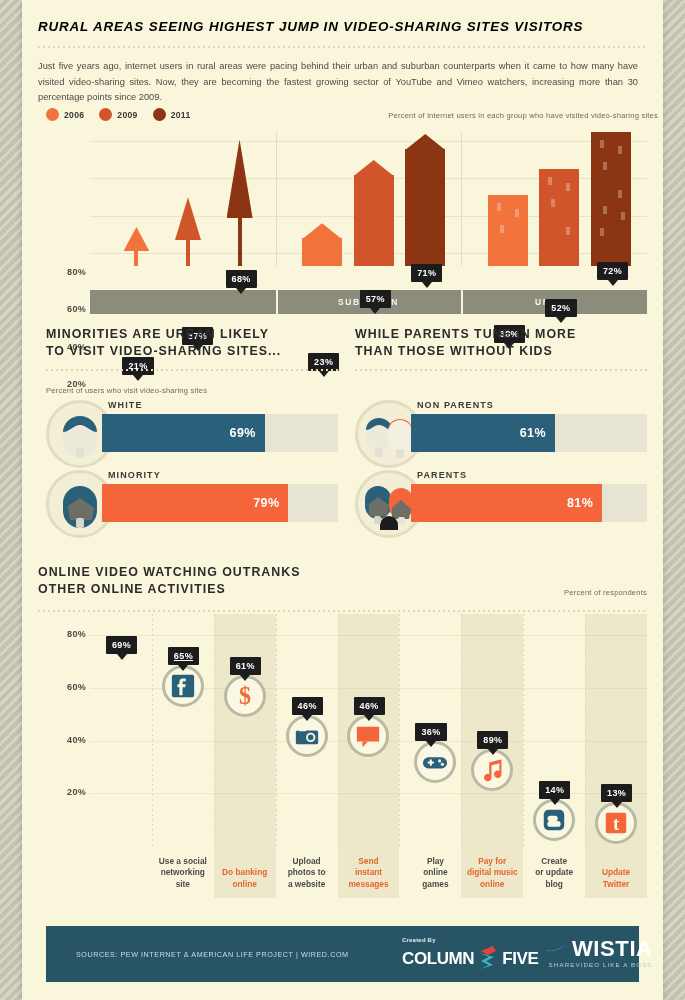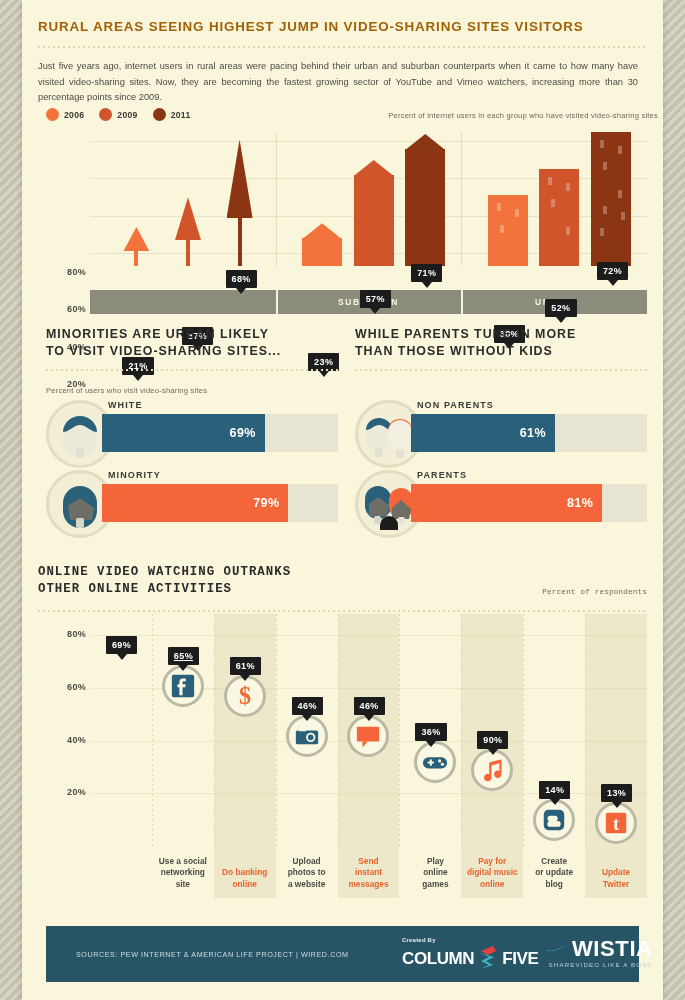--- a/index.html
+++ b/index.html
@@ -19,22 +19,22 @@
     position: absolute;
     left: 22px; top: 0px;
     width: 641px; height: 1000px;
     background: #faf6dc;
     box-shadow: 0 0 6px rgba(0,0,0,0.18);
   }
   .inner { position: absolute; left: 16px; top: 0; width: 609px; }
 
   
   .h1 {
-    font-size: 13.4px; font-weight: bold; color: #a16207;
-    letter-spacing: 0.85px; line-height: 18px;
+    font-size: 13.4px; font-weight: bold; color: #000000;
+    letter-spacing: 0.85px; line-height: 18px; font-style: italic;
   }
   .h2 {
     font-size: 12.4px; font-weight: bold; color: #2b2b2b;
     letter-spacing: 1.0px; line-height: 17px;
   }
   .dotline {
     height: 2px;
     background-image: repeating-linear-gradient(90deg,
       #ddd7b4 0px, #ddd7b4 2px, transparent 2px, transparent 5px);
   }
@@ -332,21 +332,21 @@
           <div class="mrow-label" style="left: 371px; top: 144px;">PARENTS</div>
           <div class="track" style="left: 365px; top: 158px; width: 236px;">
             <div class="fill" style="width: 191.16px; background: rgb(244, 102, 58);">
               <span>81%</span>
             </div>
           </div>
         </div>
     </div>
   </div>
 
-  <div class="inner" style="top:564px;font-family:Liberation Mono, monospace;">
+  <div class="inner" style="top:564px;">
     <div class="h2">ONLINE VIDEO WATCHING OUTRANKS</div>
     <div class="h2">OTHER ONLINE ACTIVITIES</div>
     <div class="capnote" style="position:absolute;right:0;top:24px;">Percent of respondents</div>
     <div class="dotline" style="margin-top:12px;"></div>
   </div>
 
   <div class="inner">
     <div id="chart2">
       <div class="c2-plot" id="c2plot">
           <div class="c2-gl" style="top: 179.273px;"></div>
@@ -478,21 +478,21 @@
     <div class="ytick" style="top: 181.273px;">20%</div>
         <div class="ytick" style="top: 128.545px;">40%</div>
         <div class="ytick" style="top: 75.8182px;">60%</div>
         <div class="ytick" style="top: 23.0909px;">80%</div>
         <div class="bub" style="left: 59.9444px; top: 30.0909px;">69%</div>
         <div class="bub" style="left: 121.833px; top: 40.6364px; text-decoration: underline;">65%</div>
         <div class="bub" style="left: 183.722px; top: 51.1818px;">61%</div>
         <div class="bub" style="left: 245.611px; top: 90.7273px;">46%</div>
         <div class="bub" style="left: 307.5px; top: 90.7273px;">46%</div>
         <div class="bub" style="left: 369.389px; top: 117.091px;">36%</div>
-        <div class="bub" style="left: 431.278px; top: 125px;">90%</div>
+        <div class="bub" style="left: 431.278px; top: 125px;">89%</div>
         <div class="bub" style="left: 493.167px; top: 175.091px;">14%</div>
         <div class="bub" style="left: 555.056px; top: 177.727px;">13%</div>
       </div>
   </div>
 
   <div id="footer">
     <div class="src">SOURCES: PEW INTERNET &amp; AMERICAN LIFE PROJECT | WIRED.COM</div>
 
     <div style="position:absolute;left:356px;top:11px;">
       <div style="font-size:6px;font-weight:bold;color:#e8eef1;letter-spacing:0.2px;">Created By</div>

